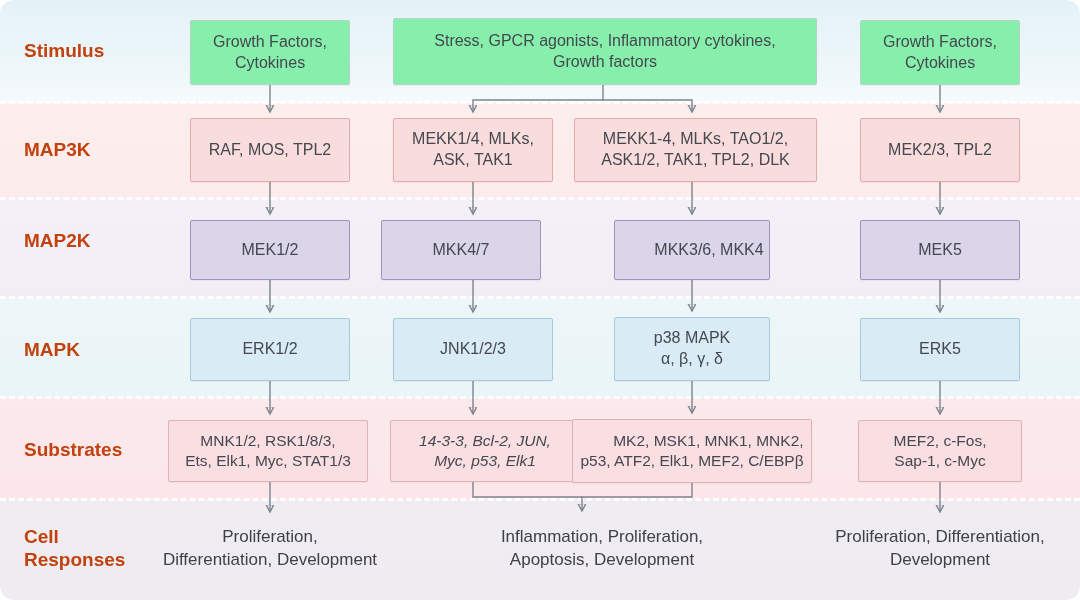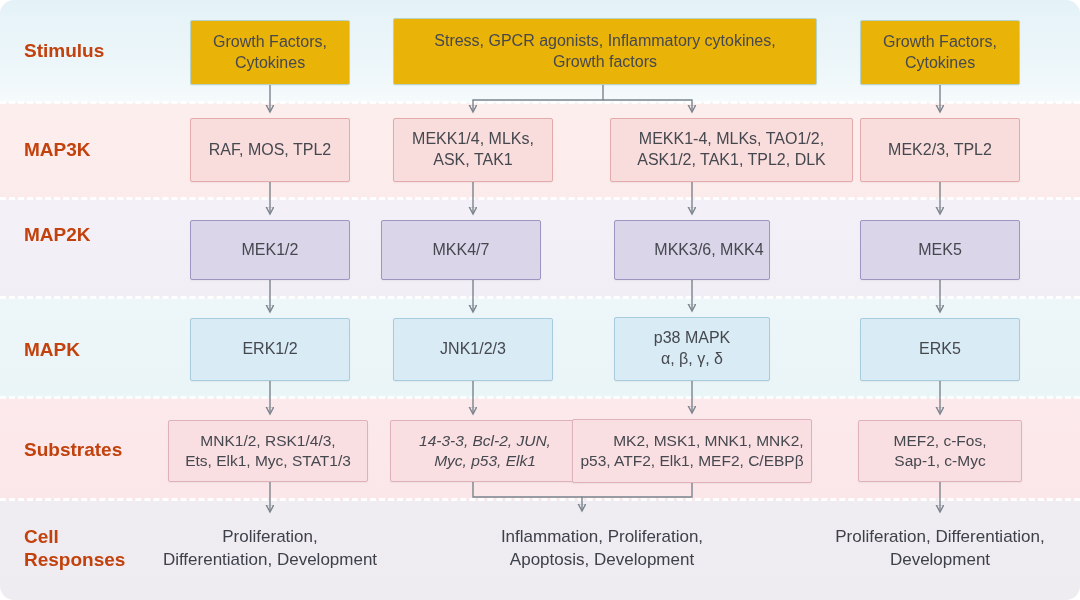--- a/index.html
+++ b/index.html
@@ -21,47 +21,47 @@
   .band-responses{top:500px;height:100px;background:linear-gradient(180deg,#efedf2 0%,#eeecf1 100%);}
   .sep{position:absolute;left:0;width:1080px;height:0;border-top:3px dashed rgba(255,255,255,0.9);}
   .sep1{top:101px}.sep2{top:197px}.sep3{top:296px}.sep4{top:396px}.sep5{top:498px}
 
   
   .rowlabel{
     position:absolute;left:24px;
     font-size:19px;font-weight:700;color:#c2410c;
     white-space:pre-line;line-height:1.2;
   }
-  .rl-stimulus{top:40px}.rl-map3k{top:139px}.rl-map2k{top:224px}
+  .rl-stimulus{top:40px}.rl-map3k{top:139px}.rl-map2k{top:230px}
   .rl-mapk{top:339px}.rl-substrates{top:439px}.rl-responses{top:526px}
 
   
   .box{
     position:absolute;
     display:flex;align-items:center;justify-content:center;
     text-align:center;white-space:pre-line;
     font-size:16px;line-height:1.3;color:#45484f;
     border-radius:2px;
     box-shadow:0 1px 2px rgba(60,60,80,0.06);
     box-sizing:border-box;
   }
-  .box-stim {background:#eab308;border:1.5px solid #b7d2c7;}
+  .box-stim {background:#86efac;border:1.5px solid #b7d2c7;}
   .box-map3k{background:#f9dcdc;border:1.5px solid #e3abab;}
   .box-map2k{background:#dad5e9;border:1.5px solid #9d96c1;}
   .box-mapk {background:#d9ebf4;border:1.5px solid #a8cbde;}
   .box-sub  {background:#f9dee2;border:1.5px solid #dfb2ba;font-size:15.5px;}
 
   
   .bx-stim-erk {left:190px;top:20px;width:160px;height:65px;}
   .bx-stim-str {left:393px;top:18px;width:424px;height:67px;}
   .bx-stim-erk5{left:860px;top:20px;width:160px;height:65px;}
   
   .bx-m3-erk {left:190px;top:118px;width:160px;height:64px;}
   .bx-m3-jnk {left:393px;top:118px;width:160px;height:64px;}
-  .bx-m3-p38 {left:574px;top:118px;width:243px;height:64px;margin-left:36px;}
+  .bx-m3-p38 {left:574px;top:118px;width:243px;height:64px;}
   .bx-m3-erk5{left:860px;top:118px;width:160px;height:64px;}
   
   .bx-m2-erk {left:190px;top:220px;width:160px;height:60px;}
   .bx-m2-jnk {left:381px;top:220px;width:160px;height:60px;}
   .bx-m2-p38 {left:614px;top:220px;width:156px;height:60px;padding-left:34px;}
   .bx-m2-erk5{left:860px;top:220px;width:160px;height:60px;}
   
   .bx-mk-erk {left:190px;top:318px;width:160px;height:63px;}
   .bx-mk-jnk {left:393px;top:318px;width:160px;height:63px;}
   .bx-mk-p38 {left:614px;top:317px;width:156px;height:64px;}
@@ -163,21 +163,21 @@
   <div class="box box-map2k bx-m2-jnk">MKK4/7</div>
   <div class="box box-map2k bx-m2-p38">MKK3/6, MKK4</div>
   <div class="box box-map2k bx-m2-erk5">MEK5</div>
 
   <div class="box box-mapk bx-mk-erk">ERK1/2</div>
   <div class="box box-mapk bx-mk-jnk">JNK1/2/3</div>
   <div class="box box-mapk bx-mk-p38">p38 MAPK
 α, β, γ, δ</div>
   <div class="box box-mapk bx-mk-erk5">ERK5</div>
 
-  <div class="box box-sub bx-sb-erk">MNK1/2, RSK1/4/3,
+  <div class="box box-sub bx-sb-erk">MNK1/2, RSK1/8/3,
 Ets, Elk1, Myc, STAT1/3</div>
   <div class="box box-sub bx-sb-jnk">14-3-3, Bcl-2, JUN,
 Myc, p53, Elk1</div>
   <div class="box box-sub bx-sb-p38">MK2, MSK1, MNK1, MNK2,
 p53, ATF2, Elk1, MEF2, C/EBPβ</div>
   <div class="box box-sub bx-sb-erk5">MEF2, c-Fos,
 Sap-1, c-Myc</div>
 
   <div class="resp resp-erk">Proliferation,
 Differentiation, Development</div>

